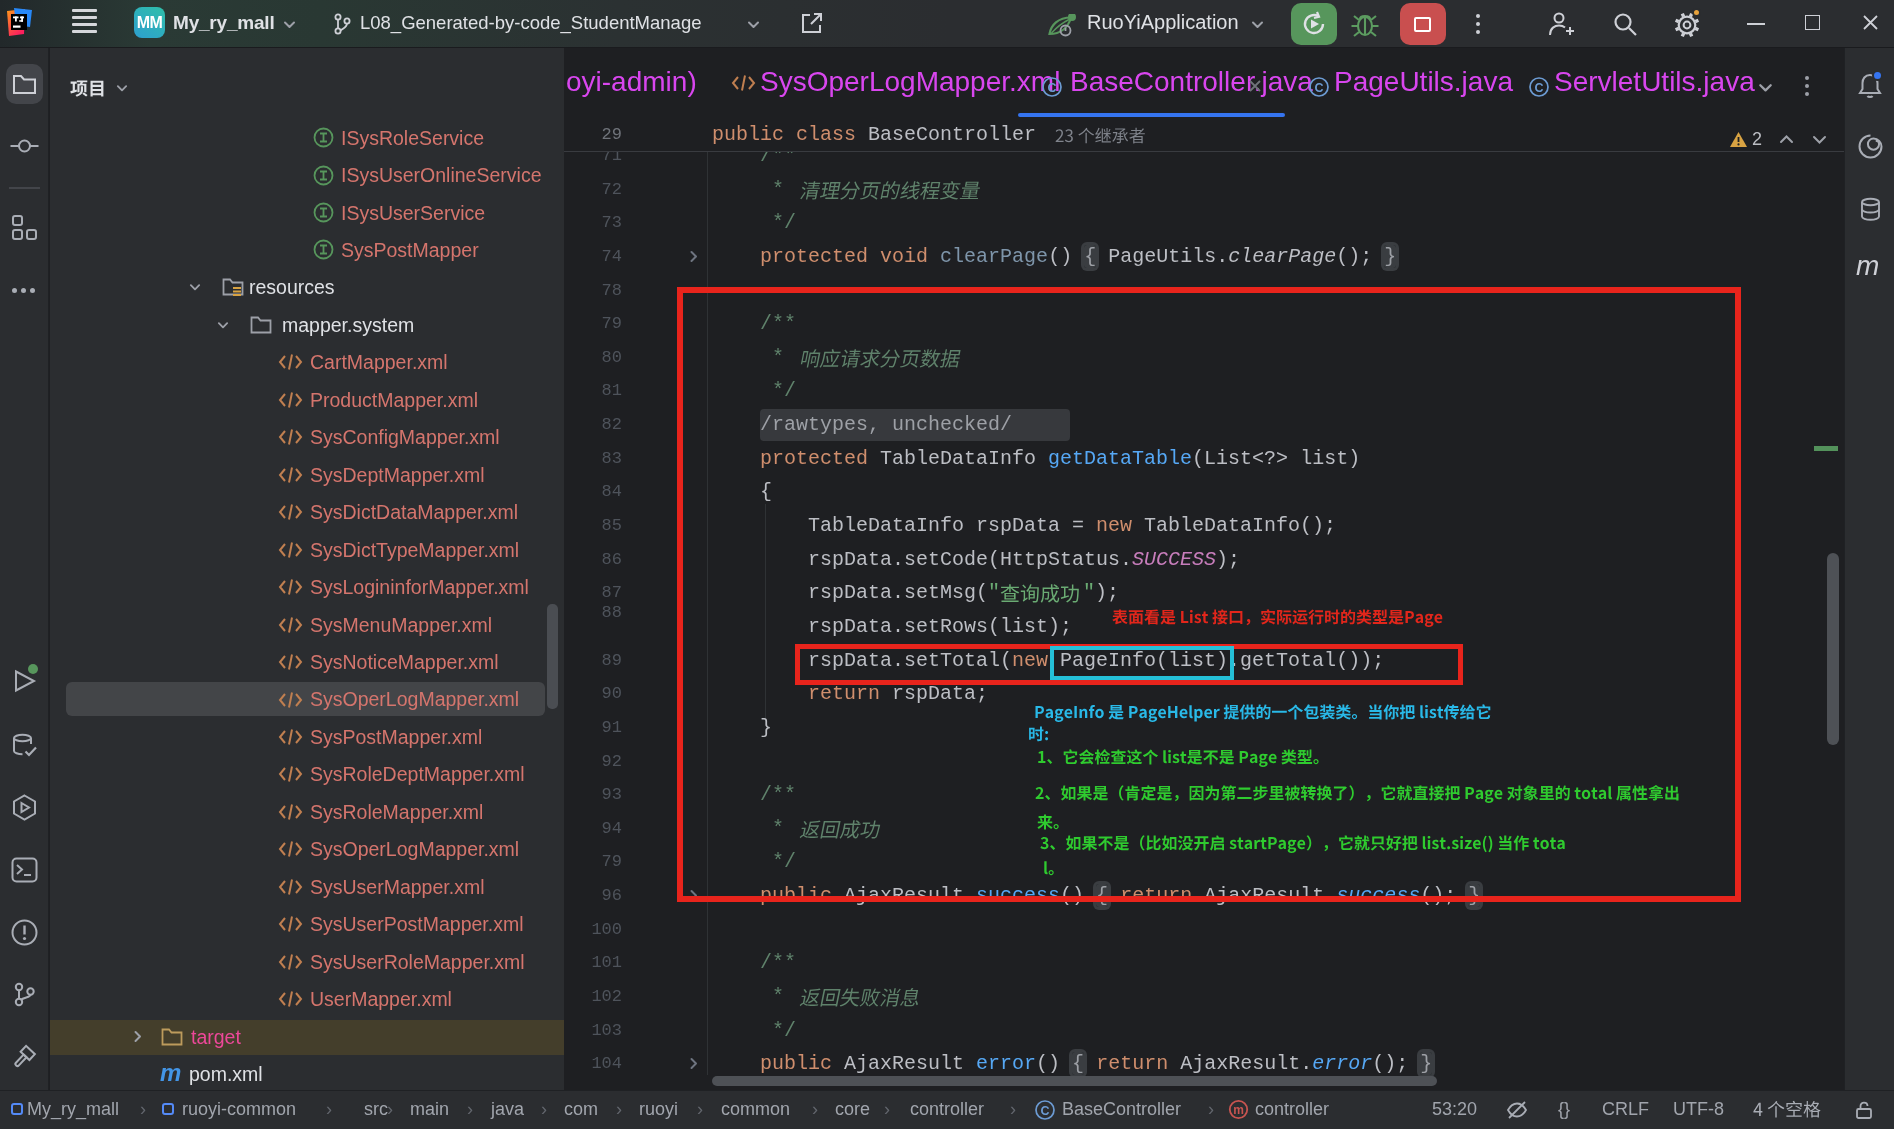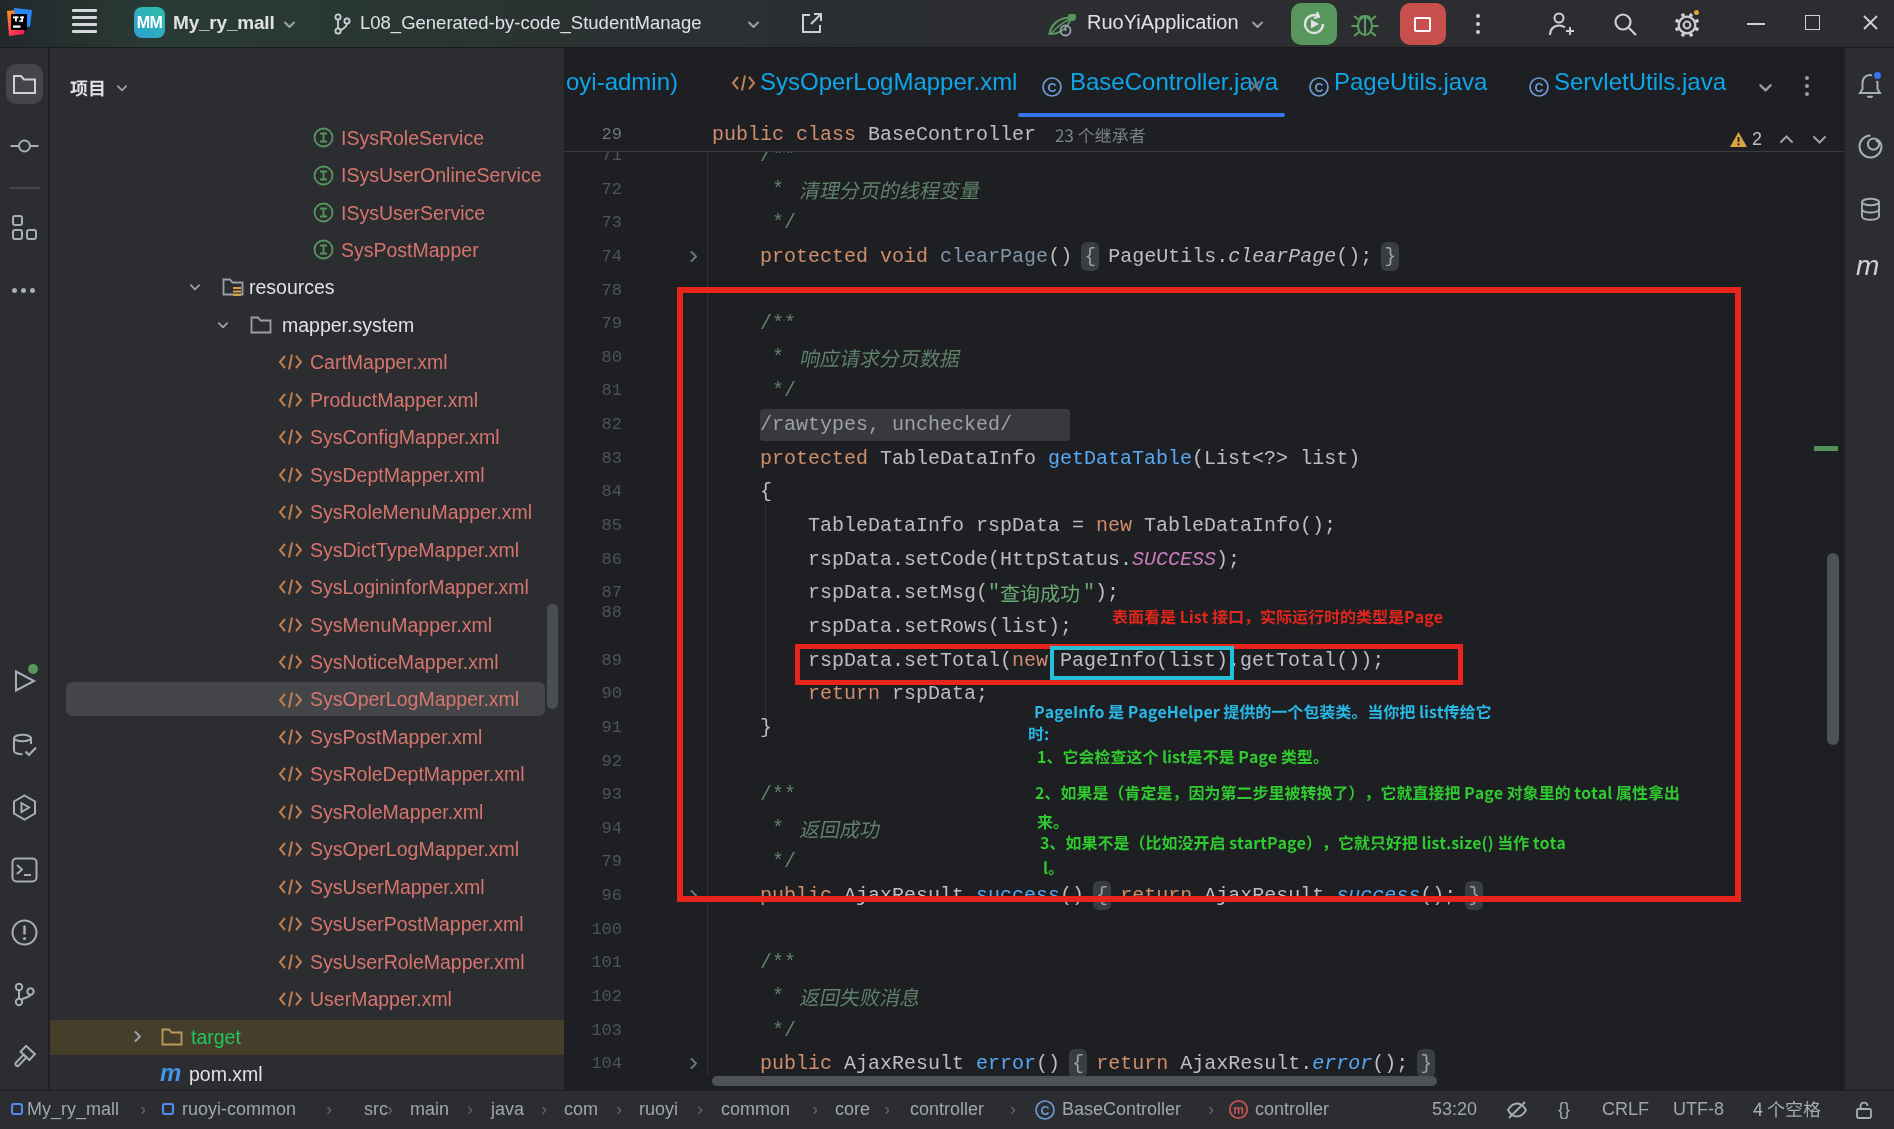--- a/index.html
+++ b/index.html
@@ -4,21 +4,21 @@
 html,body{width:1894px;height:1129px;overflow:hidden;background:#1E1F22;font-family:"Liberation Sans", sans-serif;-webkit-font-smoothing:antialiased}
 .ab{position:absolute}
 svg.ab{display:block}
 .cl{position:absolute;left:712px;height:34px;line-height:34px;font-family:"Liberation Mono", monospace;font-size:20px;white-space:pre;color:#BCBEC4}
 .gn{position:absolute;left:540px;width:82px;text-align:right;height:34px;line-height:34px;font-family:"Liberation Mono", monospace;font-size:17px;color:#4E535B}
 .kw{color:#CF8E6D} .mb{color:#56A8F5} .mg{color:#7E95AA} .it{font-style:italic}
 .pp{color:#C77DBB;font-style:italic} .st{color:#6AAB73} .cm{color:#5F826B}
 .fb{background:#3A3D41;box-shadow:0 0 0 3px #3A3D41;border-radius:3px;color:#9DA0A6}
 .trow{position:absolute;height:34px;line-height:34px;font-size:19.5px;color:#D5756D;white-space:pre}
 .tw{color:#DFE1E5}
-.tb{position:absolute;height:68px;line-height:66px;font-size:24px;color:#0ea5e9;white-space:pre}
+.tb{position:absolute;height:68px;line-height:66px;font-size:28px;color:#d946ef;white-space:pre}
 .sb{position:absolute;height:39px;line-height:38px;font-size:18px;color:#A1A5AD;white-space:pre}
 .sep{color:#62666D}
 .mono20{font-family:"Liberation Mono", monospace;font-size:20px;height:34px;line-height:34px;white-space:pre}
 .g17{font-family:"Liberation Mono", monospace;font-size:17px;height:34px;line-height:34px;text-align:right;width:82px}
 </style></head><body>
 <div class="ab" style="left:0;top:0;width:1894px;height:48px;background:linear-gradient(90deg,#22282a 0px,#2a3a35 150px,#293833 320px,#2b3132 620px,#2b2d30 950px,#2b2d30 100%);border-bottom:1px solid #1a1b1e"></div>
 <svg class="ab" style="left:5px;top:6px" width="28" height="30" viewBox="0 0 28 30">
 <defs>
       <linearGradient id="ijg" x1="0" y1="0" x2="0.6" y2="1">
         <stop offset="0" stop-color="#fe9a19"></stop>
@@ -247,21 +247,21 @@
     <g fill="none" stroke="#C07F50" stroke-width="2">
       <path d="M7 4 L2 10 L7 16 M18 4 L23 10 L18 16 M14 2.5 L11 17.5"></path>
     </g>
   </svg>
 <div class="trow" style="left:310px;top:458px">SysDeptMapper.xml</div>
 <svg class="ab" style="left:278px;top:502.20000000000005px" width="25" height="20" viewBox="0 0 25 20">
     <g fill="none" stroke="#C07F50" stroke-width="2">
       <path d="M7 4 L2 10 L7 16 M18 4 L23 10 L18 16 M14 2.5 L11 17.5"></path>
     </g>
   </svg>
-<div class="trow" style="left:310px;top:495px">SysRoleMenuMapper.xml</div>
+<div class="trow" style="left:310px;top:495px">SysDictDataMapper.xml</div>
 <svg class="ab" style="left:278px;top:539.66px" width="25" height="20" viewBox="0 0 25 20">
     <g fill="none" stroke="#C07F50" stroke-width="2">
       <path d="M7 4 L2 10 L7 16 M18 4 L23 10 L18 16 M14 2.5 L11 17.5"></path>
     </g>
   </svg>
 <div class="trow" style="left:310px;top:533px">SysDictTypeMapper.xml</div>
 <svg class="ab" style="left:278px;top:577.12px" width="25" height="20" viewBox="0 0 25 20">
     <g fill="none" stroke="#C07F50" stroke-width="2">
       <path d="M7 4 L2 10 L7 16 M18 4 L23 10 L18 16 M14 2.5 L11 17.5"></path>
     </g>
@@ -332,21 +332,21 @@
       <path d="M7 4 L2 10 L7 16 M18 4 L23 10 L18 16 M14 2.5 L11 17.5"></path>
     </g>
   </svg>
 <div class="trow" style="left:310px;top:982px">UserMapper.xml</div>
 <svg class="ab" style="left:131px;top:1030.1399999999999px" width="13" height="13" viewBox="0 0 13 13">
     <path d="M4.5 2 L9 6.5 L4.5 11" fill="none" stroke="#9DA0A8" stroke-width="2" stroke-linecap="round" stroke-linejoin="round"></path>
   </svg>
 <svg class="ab" style="left:161px;top:1025.6399999999999px" width="22" height="22" viewBox="0 0 22 22">
     <path d="M1.5 3.5 H8 L10.5 6.5 H20.5 V18.5 H1.5 Z" fill="none" stroke="#BD9B5C" stroke-width="1.8"></path>
   </svg>
-<div class="trow" style="left:191px;top:1020px;color:#22c55e">target</div>
+<div class="trow" style="left:191px;top:1020px;color:#ec4899">target</div>
 <div class="trow" style="left:160px;top:1056px;color:#4395E6;font-style:italic;font-weight:bold;font-size:24px">m</div>
 <div class="trow tw" style="left:189px;top:1057px">pom.xml</div>
 <div class="ab" style="left:547px;top:604px;width:11px;height:105px;border-radius:5px;background:#4A4D52"></div>
 <div class="ab" style="left:564px;top:48px;width:1280px;height:1042px;background:#1E1F22;overflow:hidden"></div>
 <div class="gn" style="top:139px">71</div>
 <div class="gn" style="top:173px">72</div>
 <div class="gn" style="top:206px">73</div>
 <div class="gn" style="top:240px">74</div>
 <div class="gn" style="top:274px">78</div>
 <div class="gn" style="top:307px">79</div>

